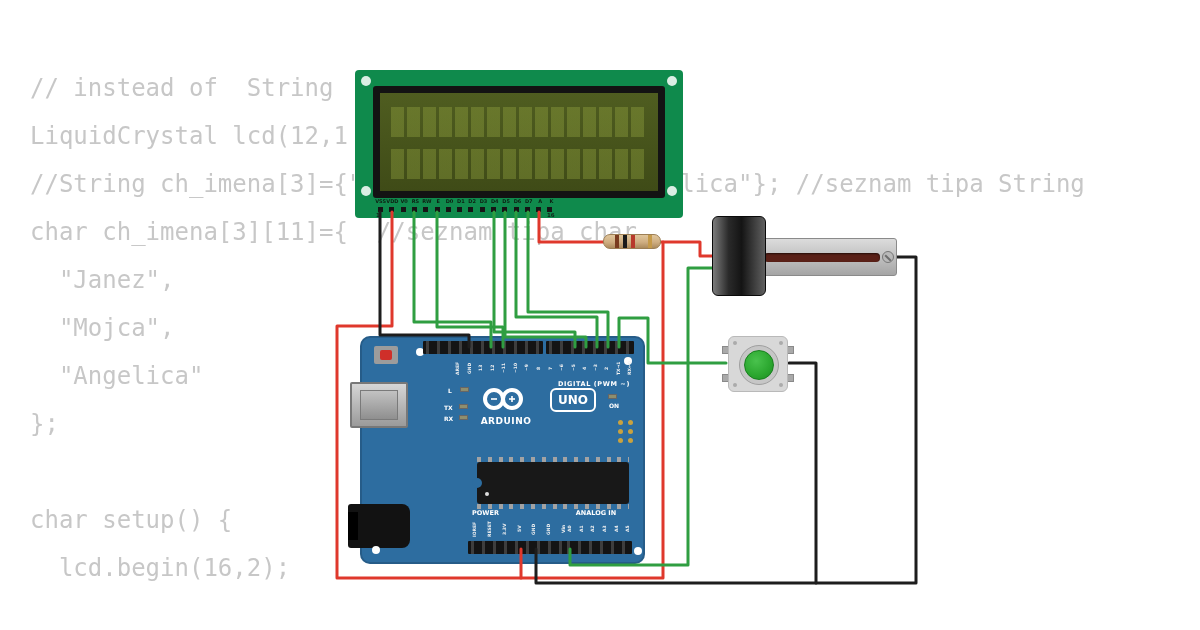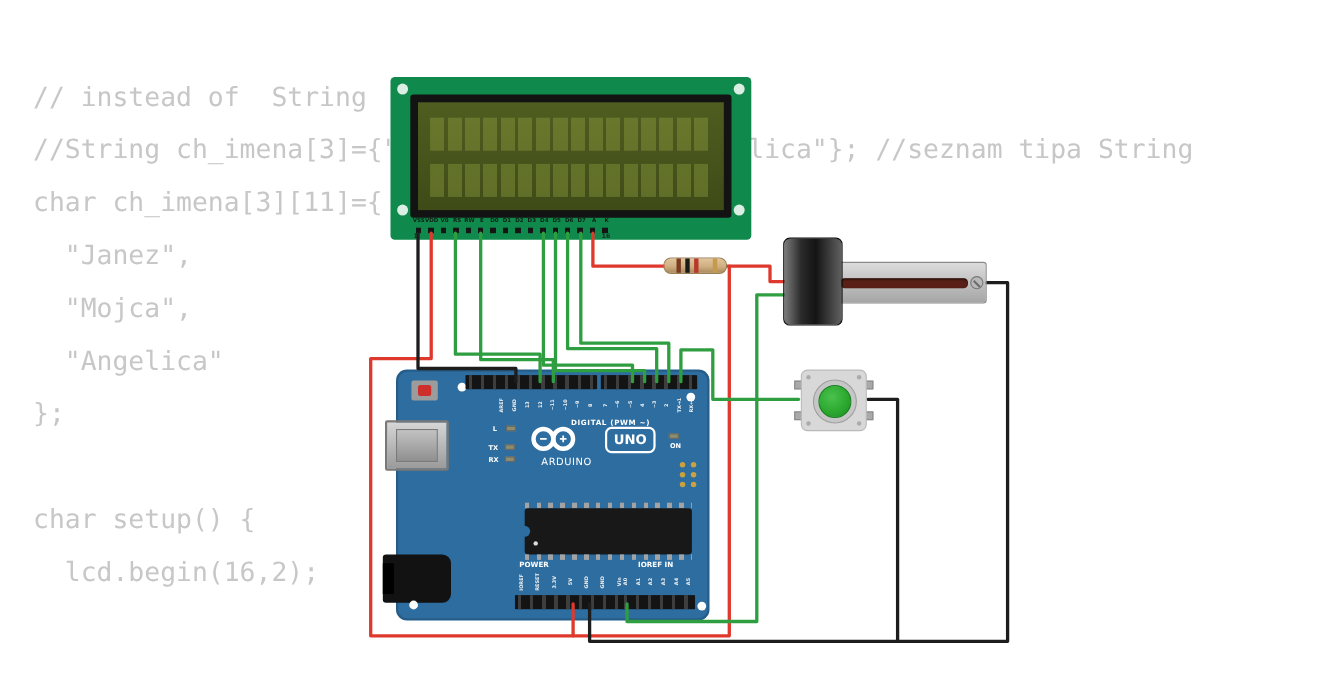--- a/index.html
+++ b/index.html
@@ -58,35 +58,35 @@
   .hdr-ana{left:204px;top:205px;width:68px}
   .vlabels{position:absolute;display:flex}
   .vlabels span{flex:1;writing-mode:vertical-rl;transform:rotate(180deg);
                 font-size:4.5px;font-weight:bold;color:#f2f2f2;line-height:1;
                 display:flex;align-items:center;justify-content:center}
   .lbl-dl{left:92px;top:20px;width:92px;height:24px}
   .lbl-dr{left:186px;top:20px;width:90px;height:24px}
   .lbl-pwr{left:108px;top:182px;width:104px;height:22px}
   .lbl-ana{left:204px;top:182px;width:70px;height:22px}
   .silk{position:absolute;color:#fff;font-weight:bold}
-  .digital-lbl{left:120px;top:44px;width:150px;text-align:center;font-size:6.5px;letter-spacing:.6px}
+  .digital-lbl{left:120px;top:44px;width:150px;text-align:right;font-size:6.5px;letter-spacing:.6px}
   .power-lbl{left:112px;top:173px;width:96px;text-align:left;font-size:6.5px}
   .analog-lbl{left:192px;top:173px;width:88px;text-align:center;font-size:6.5px}
   .chip{position:absolute;left:117px;top:126px;width:152px;height:42px;background:#181818;border-radius:3px}
   .notch{position:absolute;left:-5px;top:16px;width:10px;height:10px;border-radius:50%;background:var(--board_blue,#2d6da0)}
   .chip-dot{position:absolute;left:8px;top:30px;width:4px;height:4px;border-radius:50%;background:#ddd}
   .teeth{position:absolute;left:117px;width:152px;height:5px;
          background:repeating-linear-gradient(90deg,#a3a3a3 0 4px,transparent 4px 10.8px)}
   .t-top{top:121px}.t-bot{top:168px}
   .led-lbl{position:absolute;color:#fff;font-size:6px;font-weight:bold}
   .l-lbl{left:88px;top:51px}.tx-lbl{left:84px;top:68px}.rx-lbl{left:84px;top:79px}.on-lbl{left:249px;top:66px}
   .led{position:absolute;width:9px;height:5px;background:#8e8e6e;border:1px solid #666}
   .led-l{left:100px;top:51px}.led-tx{left:99px;top:68px}.led-rx{left:99px;top:79px}.led-on{left:248px;top:58px}
   .logo{position:absolute;left:120px;top:50px}
-  .brand{position:absolute;left:114px;top:80px;width:64px;text-align:right;color:#fff;font-size:9px;font-weight:normal;letter-spacing:.5px}
+  .brand{position:absolute;left:114px;top:80px;width:64px;text-align:center;color:#fff;font-size:9px;font-weight:bold;letter-spacing:.5px}
   .uno-pill{position:absolute;left:190px;top:52px;width:46px;height:24px;border:2px solid #fff;border-radius:6px;
             color:#fff;font-size:12px;font-weight:bold;display:flex;align-items:center;justify-content:center}
   .icsp{position:absolute;left:258px;top:84px;width:16px;display:grid;grid-template-columns:1fr 1fr;gap:4px}
   .icsp i{width:5px;height:5px;border-radius:50%;background:#c9a23f}
 
   
   .resistor{position:absolute;left:600px;top:232px;width:64px;height:20px;z-index:4}
   .res-body{position:absolute;left:3px;top:2px;width:58px;height:15px;border-radius:7px;border:1px solid #9d7f55;
             background:linear-gradient(180deg,#e0c69c,var(--resistor_body,#cfae82) 55%,#ab8a5d)}
   .band{position:absolute;top:0;height:100%;width:4px}
@@ -114,20 +114,21 @@
   .pb-cap{position:absolute;left:15px;top:13px;width:30px;height:30px;border-radius:50%;border:1px solid #17801d;
           background:radial-gradient(circle at 40% 35%,#49c24d,var(--button_green,#2aa62e) 60%,#1c8a22)}
 </style>
 </head>
 <body>
 
 <div class="stage">
 
   <div class="code">
       <div class="code-line">// instead of  String  y</div>
+      <div class="code-line">LiquidCrystal lcd(12,1</div>
       <div class="code-line">//String ch_imena[3]={"Janez", "Mojca", "Angelica"}; //seznam tipa String</div>
       <div class="code-line">char ch_imena[3][11]={  //seznam tipa char</div>
       <div class="code-line">  "Janez",</div>
       <div class="code-line">  "Mojca",</div>
       <div class="code-line">  "Angelica"</div>
       <div class="code-line">};</div>
       <div class="code-line">&nbsp;</div>
       <div class="code-line">char setup() {</div>
       <div class="code-line">  lcd.begin(16,2);</div>
     </div>
@@ -267,21 +268,21 @@
       </div>
     <div class="vlabels lbl-ana">
         <span>A0</span>
         <span>A1</span>
         <span>A2</span>
         <span>A3</span>
         <span>A4</span>
         <span>A5</span>
       </div>
     <div class="silk power-lbl">POWER</div>
-    <div class="silk analog-lbl">IOREF IN</div>
+    <div class="silk analog-lbl">ANALOG IN</div>
   </div>
 
   <div class="resistor">
     <div class="res-body">
       <i class="band b1"></i>
       <i class="band b2"></i>
       <i class="band b3"></i>
       <i class="band b4"></i>
     </div>
   </div>

